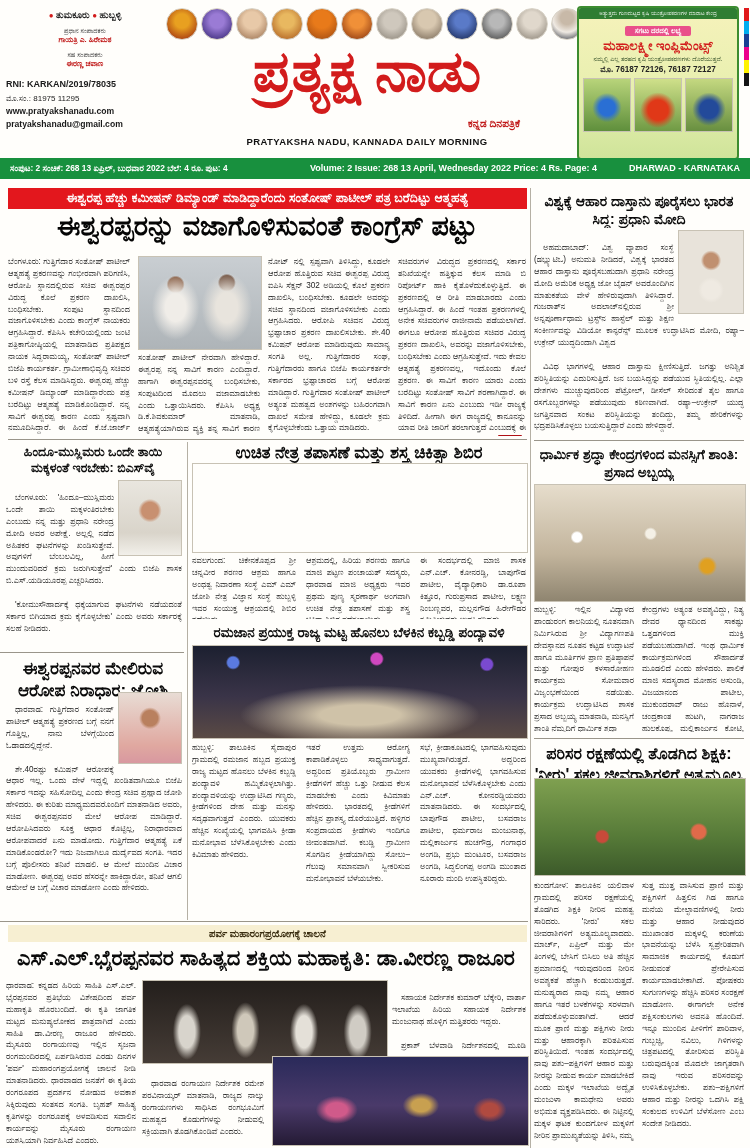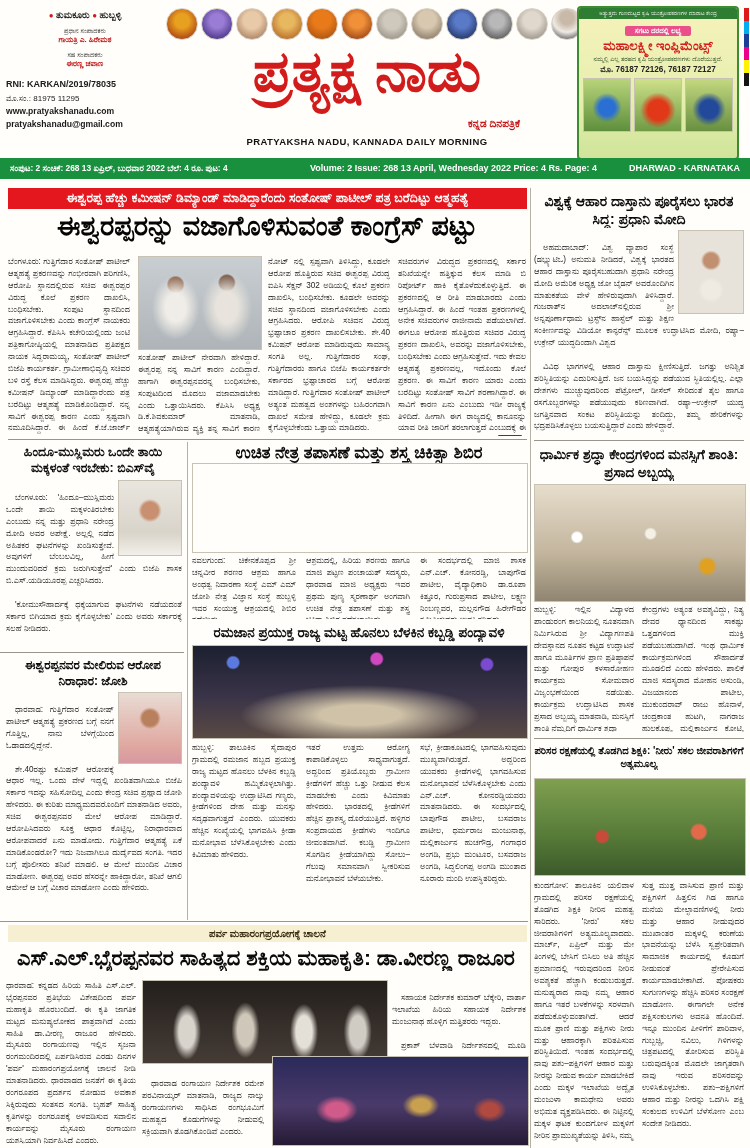--- a/index.html
+++ b/index.html
@@ -199,21 +199,21 @@
   <div class="abs hstory" style="left:4px;top:444px;width:178px;font-size:12.5px;">ಹಿಂದೂ-ಮುಸ್ಲಿಮರು ಒಂದೇ ತಾಯಿ ಮಕ್ಕಳಂತೆ ಇರಬೇಕು: ಬಿಎಸ್‌ವೈ</div>
   <div class="abs body-col" style="left:6px;top:480px;width:176px;height:168px;">
     <div class="photo ph-bsy" style="float:right;width:62px;height:74px;margin:0 0 3px 4px;"></div>
     <p>ಬೆಂಗಳೂರು: 'ಹಿಂದೂ–ಮುಸ್ಲಿಮರು ಒಂದೇ ತಾಯಿ ಮಕ್ಕಳಂತಿರಬೇಕು ಎಂಬುದು ನನ್ನ ಮತ್ತು ಪ್ರಧಾನಿ ನರೇಂದ್ರ ಮೋದಿ ಅವರ ಅಪೇಕ್ಷೆ. ಅಲ್ಲಲ್ಲಿ ನಡೆದ ಅಹಿತಕರ ಘಟನೆಗಳನ್ನು ಖಂಡಿಸುತ್ತೇವೆ. ಅವುಗಳಿಗೆ ಬೆಂಬಲವಿಲ್ಲ, ಹೀಗೆ ಮುಂದುವರಿದರೆ ಕ್ರಮ ಜರುಗಿಸುತ್ತೇವೆ' ಎಂದು ಬಿಜೆಪಿ ಶಾಸಕ ಬಿ.ಎಸ್.ಯಡಿಯೂರಪ್ಪ ಎಚ್ಚರಿಸಿದರು.</p>
     <p>'ಕೋಮುಸೌಹಾರ್ದಕ್ಕೆ ಧಕ್ಕೆಯಾಗುವ ಘಟನೆಗಳು ನಡೆಯದಂತೆ ಸರ್ಕಾರ ಬಿಗಿಯಾದ ಕ್ರಮ ಕೈಗೊಳ್ಳಬೇಕು' ಎಂದು ಅವರು ಸರ್ಕಾರಕ್ಕೆ ಸಲಹೆ ನೀಡಿದರು.</p>
     <p>'ಗೊಂದಲ ಉಂಟು ಮಾಡುವವರ ವಿರುದ್ಧ ಕ್ರಮ ಜರುಗಿಸಲಾಗುವುದು ಎಂದು ಮುಖ್ಯಮಂತ್ರಿ ಅವರೂ ಈಗಾಗಲೇ ಹೇಳಿದ್ದಾರೆ. ಅವರು ಉತ್ತಮವಾಗಿ ಕೆಲಸ ಮಾಡುತ್ತಿದ್ದಾರೆ' ಎಂದು ಅವರು ಬೆಳಗಾವಿಯಲ್ಲಿ ಪ್ರತಿಕ್ರಿಯಿಸಿದರು.</p>
   </div>
 
   <div class="abs hline" style="left:0;top:652px;width:184px;"></div>
 
-  <div class="abs hstory" style="left:4px;top:658px;width:178px;font-size:12px;">ಈಶ್ವರಪ್ಪನವರ ಮೇಲಿರುವ ಆರೋಪ ನಿರಾಧಾರ: ಜೋಶಿ</div>
+  <div class="abs hstory" style="left:4px;top:658px;width:178px;font-size:17px;">ಈಶ್ವರಪ್ಪನವರ ಮೇಲಿರುವ ಆರೋಪ ನಿರಾಧಾರ: ಜೋಶಿ</div>
   <div class="abs body-col" style="left:6px;top:692px;width:176px;height:228px;">
     <div class="photo ph-joshi" style="float:right;width:62px;height:70px;margin:0 0 3px 4px;"></div>
     <p>ಧಾರವಾಡ: ಗುತ್ತಿಗೆದಾರ ಸಂತೋಷ್ ಪಾಟೀಲ್ ಆತ್ಮಹತ್ಯೆ ಪ್ರಕರಣದ ಬಗ್ಗೆ ನನಗೆ ಗೊತ್ತಿಲ್ಲ, ನಾನು ಬೆಳಗ್ಗೆಯಿಂದ ಓಡಾಡದಲ್ಲಿದ್ದೇನೆ.</p>
     <p>ಶೇ.40ರಷ್ಟು ಕಮಿಷನ್ ಆರೋಪಕ್ಕೆ ಆಧಾರ ಇಲ್ಲ. ಒಂದು ವೇಳೆ ಇದ್ದಲ್ಲಿ ಖಂಡಿತವಾಗಿಯೂ ಬಿಜೆಪಿ ಸರ್ಕಾರ ಇದನ್ನು ಸಹಿಸೋದಿಲ್ಲ ಎಂದು ಕೇಂದ್ರ ಸಚಿವ ಪ್ರಹ್ಲಾದ ಜೋಶಿ ಹೇಳಿದರು. ಈ ಕುರಿತು ಮಾಧ್ಯಮದವರೊಂದಿಗೆ ಮಾತನಾಡಿದ ಅವರು, ಸಚಿವ ಈಶ್ವರಪ್ಪನವರ ಮೇಲೆ ಆರೋಪ ಮಾಡಿದ್ದಾರೆ. ಆರೋಪಿಸಿದವರು ಸೂಕ್ತ ಆಧಾರ ಕೊಟ್ಟಿಲ್ಲ, ನಿರಾಧಾರವಾದ ಆರೋಪವಾದರೆ ಏನು ಮಾಡೋದು. ಗುತ್ತಿಗೆದಾರ ಆತ್ಮಹತ್ಯೆ ಏಕೆ ಮಾಡಿಕೊಂಡರೋ? ಇದು ನಿಜವಾಗಿಲೂ ದುರ್ದೈವದ ಸಂಗತಿ. ಇದರ ಬಗ್ಗೆ ಪೊಲೀಸರು ತನಿಖೆ ಮಾಡಲಿ. ಆ ಮೇಲೆ ಮುಂದಿನ ವಿಚಾರ ಮಾಡೋಣ. ಈಶ್ವರಪ್ಪ ಅವರ ಹೆಸರನ್ನೇ ಹಾಕಿದ್ದಾರೋ, ತನಿಖೆ ಆಗಲಿ ಆಮೇಲೆ ಆ ಬಗ್ಗೆ ವಿಚಾರ ಮಾಡೋಣ ಎಂದು ಹೇಳಿದರು.</p>
   </div>
 
   <div class="abs hstory" style="left:192px;top:442px;width:334px;font-size:16.5px;">ಉಚಿತ ನೇತ್ರ ತಪಾಸಣೆ ಮತ್ತು ಶಸ್ತ್ರ ಚಿಕಿತ್ಸಾ ಶಿಬಿರ</div>
   <div class="abs photo ph-eye" style="left:192px;top:463px;width:334px;height:88px;"></div>
   <div class="abs body-col" style="left:192px;top:555px;width:104px;height:64px;">ನವಲಗುಂದ: ಚಿಕೇನಕೊಪ್ಪದ ಶ್ರೀ ಚನ್ನವೀರ ಶರಣರ ಆಶ್ರಮ ಹಾಗೂ ಅಂಧತ್ವ ನಿವಾರಣಾ ಸಂಸ್ಥೆ ಎಮ್ ಎಮ್ ಜೋಶಿ ನೇತ್ರ ವಿಜ್ಞಾನ ಸಂಸ್ಥೆ ಹುಬ್ಬಳ್ಳಿ ಇವರ ಸಂಯುಕ್ತ ಆಶ್ರಯದಲ್ಲಿ ಶಿಬಿರ ನಡೆಯಿತು.</div>
   <div class="abs body-col" style="left:306px;top:555px;width:104px;height:64px;">ಆಶ್ರಮದಲ್ಲಿ, ಹಿರಿಯ ಶರಣರು ಹಾಗೂ ಮಾಜಿ ಪಟ್ಟಣ ಪಂಚಾಯತ್ ಸದಸ್ಯರು, ಧಾರವಾಡ ಮಾಜಿ ಅಧ್ಯಕ್ಷರು ಇವರ ಪ್ರಥಮ ಪುಣ್ಯ ಸ್ಮರಣಾರ್ಥ ಅಂಗವಾಗಿ ಉಚಿತ ನೇತ್ರ ತಪಾಸಣೆ ಮತ್ತು ಶಸ್ತ್ರ ಚಿಕಿತ್ಸಾ ಶಿಬಿರ ನಡೆಸಲಾಯಿತು.</div>
@@ -235,21 +235,21 @@
 
   <div class="abs hline" style="left:534px;top:440px;width:210px;"></div>
 
   <div class="abs hstory" style="left:534px;top:446px;width:210px;font-size:13.5px;">ಧಾರ್ಮಿಕ ಶ್ರದ್ಧಾ ಕೇಂದ್ರಗಳಿಂದ ಮನಸ್ಸಿಗೆ ಶಾಂತಿ: ಪ್ರಸಾದ ಅಬ್ಬಯ್ಯ</div>
   <div class="abs photo ph-abb" style="left:534px;top:484px;width:210px;height:116px;"></div>
   <div class="abs body-col" style="left:534px;top:604px;width:100px;height:128px;">ಹುಬ್ಬಳ್ಳಿ: ಇಲ್ಲಿನ ವಿದ್ಯಾಳದ ಪಾಂಡುರಂಗ ಕಾಲನಿಯಲ್ಲಿ ನೂತನವಾಗಿ ನಿರ್ಮಿಸಿರುವ ಶ್ರೀ ವಿದ್ಯಾಗಣಪತಿ ದೇವಸ್ಥಾನದ ನೂತನ ಕಟ್ಟಡ ಉದ್ಘಾಟನೆ ಹಾಗೂ ಮೂರ್ತಿಗಳ ಪ್ರಾಣ ಪ್ರತಿಷ್ಠಾಪನೆ ಮತ್ತು ಗೋಪುರ ಕಳಸಾರೋಹಣ ಕಾರ್ಯಕ್ರಮ ಸೋಮವಾರ ವಿಜೃಂಭಣೆಯಿಂದ ನಡೆಯಿತು. ಕಾರ್ಯಕ್ರಮ ಉದ್ಘಾಟಿಸಿದ ಶಾಸಕ ಪ್ರಸಾದ ಅಬ್ಬಯ್ಯ ಮಾತನಾಡಿ, ಮನಸ್ಸಿಗೆ ಶಾಂತಿ ನೆಮ್ಮದಿಗೆ ಧಾರ್ಮಿಕ ಶ್ರದ್ಧಾ</div>
   <div class="abs body-col" style="left:642px;top:604px;width:102px;height:128px;">ಕೇಂದ್ರಗಳು ಅತ್ಯಂತ ಅವಶ್ಯವಿದ್ದು, ನಿತ್ಯ ದೇವರ ಧ್ಯಾನದಿಂದ ಸಾಕಷ್ಟು ಒತ್ತಡಗಳಿಂದ ಮುಕ್ತಿ ಪಡೆಯಬಹುದಾಗಿದೆ. ಇಂಥ ಧಾರ್ಮಿಕ ಕಾರ್ಯಕ್ರಮಗಳಿಂದ ಸೌಹಾರ್ದತೆ ಮೂಡಲಿದೆ ಎಂದು ಹೇಳಿದರು. ಪಾಲಿಕೆ ಮಾಜಿ ಸದಸ್ಯರಾದ ಮೋಹನ ಅಸುಂಡಿ, ವಿಜಯಾನಂದ ಪಾಟೀಲ, ಮುಕುಂದರಾವ್ ರಾಜು ಹೊನಾಳೆ, ಚಂದ್ರಕಾಂತ ಹುಟಗಿ, ನಾಗರಾಜ ಹುಲಕೊಪ್ಪ, ಮಲ್ಲಿಕಾರ್ಜುನ ಕೋಟಿ, ಇತರರು ಇದ್ದರು.</div>
 
   <div class="abs hline" style="left:534px;top:738px;width:210px;"></div>
 
-  <div class="abs hstory" style="left:534px;top:744px;width:210px;font-size:10px;">ಪರಿಸರ ರಕ್ಷಣೆಯಲ್ಲಿ ತೊಡಗಿದ ಶಿಕ್ಷಕಿ: 'ನೀರು' ಸಕಲ ಜೀವರಾಶಿಗಳಿಗೆ ಅತ್ಯಮೂಲ್ಯ</div>
+  <div class="abs hstory" style="left:534px;top:744px;width:210px;font-size:16px;">ಪರಿಸರ ರಕ್ಷಣೆಯಲ್ಲಿ ತೊಡಗಿದ ಶಿಕ್ಷಕಿ: 'ನೀರು' ಸಕಲ ಜೀವರಾಶಿಗಳಿಗೆ ಅತ್ಯಮೂಲ್ಯ</div>
   <div class="abs photo ph-teach" style="left:534px;top:778px;width:210px;height:96px;"></div>
   <div class="abs body-col" style="left:534px;top:880px;width:100px;height:262px;">ಕುಂದಗೋಳ: ತಾಲೂಕಿನ ಯಲಿವಾಳ ಗ್ರಾಮದಲ್ಲಿ ಪರಿಸರ ರಕ್ಷಣೆಯಲ್ಲಿ ತೊಡಗಿದ ಶಿಕ್ಷಕಿ ನೀರಿನ ಮಹತ್ವ ಸಾರಿದರು. 'ನೀರು' ಸಕಲ ಜೀವರಾಶಿಗಳಿಗೆ ಅತ್ಯಮೂಲ್ಯವಾದದು. ಮಾರ್ಚ್, ಏಪ್ರಿಲ್ ಮತ್ತು ಮೇ ತಿಂಗಳಲ್ಲಿ ಬೇಸಿಗೆ ಬಿಸಿಲು ಅತಿ ಹೆಚ್ಚಿನ ಪ್ರಮಾಣದಲ್ಲಿ ಇರುವುದರಿಂದ ನೀರಿನ ಅವಶ್ಯಕತೆ ಹೆಚ್ಚಾಗಿ ಕಂಡುಬರುತ್ತದೆ. ಮನುಷ್ಯರಾದ ನಾವು ನಮ್ಮ ಆಹಾರ ಹಾಗೂ ಇತರೆ ಬಳಕೆಗಳನ್ನು ಸರಳವಾಗಿ ಪಡೆದುಕೊಳ್ಳುವಂತಾಗಿದೆ. ಆದರೆ ಮೂಕ ಪ್ರಾಣಿ ಮತ್ತು ಪಕ್ಷಿಗಳು ನೀರು ಮತ್ತು ಆಹಾರಕ್ಕಾಗಿ ಪರಿತಪಿಸುವ ಪರಿಸ್ಥಿತಿಯಿದೆ. ಇಂತಹ ಸಂದರ್ಭದಲ್ಲಿ ನಾವು ಪಶು–ಪಕ್ಷಿಗಳಿಗೆ ಆಹಾರ ಮತ್ತು ನೀರನ್ನು ನೀಡುವ ಕಾರ್ಯ ಮಾಡಬೇಕಿದೆ ಎಂದು ಮಕ್ಕಳ ಇಲಾಖೆಯ ಅದ್ವೈತ ಮಂಜುಳಾ ಕಾಮಧೇನು ಅವರು ಅಭಿಮತ ವ್ಯಕ್ತಪಡಿಸಿದರು. ಈ ನಿಟ್ಟಿನಲ್ಲಿ ಮಕ್ಕಳ ಘಟಕ ಕುಂದಗೋಳ ಮಕ್ಕಳಿಗೆ ನೀರಿನ ಪ್ರಾಮುಖ್ಯತೆಯನ್ನು ತಿಳಿಸಿ, ನಮ್ಮ</div>
   <div class="abs body-col" style="left:642px;top:880px;width:102px;height:262px;">ಸುತ್ತ ಮುತ್ತ ವಾಸಿಸುವ ಪ್ರಾಣಿ ಮತ್ತು ಪಕ್ಷಿಗಳಿಗೆ ಹಿತ್ತಲಿನ ಗಿಡ ಹಾಗೂ ಮನೆಯ ಮೇಲ್ಛಾವಣಿಗಳಲ್ಲಿ ನೀರು ಮತ್ತು ಆಹಾರ ನೀಡುವುದರ ಮುಖಾಂತರ ಮಕ್ಕಳಲ್ಲಿ ಕರುಣೆಯ ಭಾವನೆಯನ್ನು ಬೆಳೆಸಿ ಸ್ವಪ್ರೇರಿತವಾಗಿ ಸಾಮಾಜಿಕ ಕಾರ್ಯದಲ್ಲಿ ಕೊಡುಗೆ ನೀಡುವಂತೆ ಪ್ರೇರೇಪಿಸುವ ಕಾರ್ಯಮಾಡಬೇಕಾಗಿದೆ. ಪೋಷಕರು ಸುಗುಣಗಳನ್ನು ಹೆಚ್ಚಿಸಿ ಪರಿಸರ ಸಂರಕ್ಷಣೆ ಮಾಡೋಣ. ಈಗಾಗಲೇ ಅನೇಕ ಪಕ್ಷಿಸಂಕುಲಗಳು ಅವನತಿ ಹೊಂದಿವೆ. ಇನ್ನೂ ಮುಂದಿನ ಪೀಳಿಗೆಗೆ ಪಾರಿವಾಳ, ಗುಬ್ಬಚ್ಚಿ, ನವಿಲು, ಗಿಳಿಗಳನ್ನು ಚಿತ್ರಪಟದಲ್ಲಿ ತೋರಿಸುವ ಪರಿಸ್ಥಿತಿ ಬರುವುದಕ್ಕಿಂತ ಮೊದಲೇ ಜಾಗೃತರಾಗಿ ನಾವು ಇರುವ ಪರಿಸರವನ್ನು ಉಳಿಸಿಕೊಳ್ಳಬೇಕು. ಪಶು–ಪಕ್ಷಿಗಳಿಗೆ ಆಹಾರ ಮತ್ತು ನೀರನ್ನು ಒದಗಿಸಿ ಪಕ್ಷಿ ಸಂಕುಲದ ಉಳಿವಿಗೆ ಬೆಳೆಸೋಣ ಎಂಬ ಸಂದೇಶ ನೀಡಿದರು.</div>
 
   <div class="abs hline" style="left:0;top:921px;width:528px;"></div>
   <div class="abs" style="left:8px;top:925px;width:519px;height:17px;background:#f7efd2;color:#3a2d10;
        font-weight:bold;font-size:10px;text-align:center;line-height:17px;">ಪರ್ವ ಮಹಾರಂಗಪ್ರಯೋಗಕ್ಕೆ ಚಾಲನೆ</div>
   <div class="abs hstory" style="left:2px;top:944px;width:528px;font-size:21px;">ಎಸ್.ಎಲ್.ಭೈರಪ್ಪನವರ ಸಾಹಿತ್ಯದ ಶಕ್ತಿಯ ಮಹಾಕೃತಿ: ಡಾ.ವೀರಣ್ಣ ರಾಜೂರ</div>
 
   <div class="abs body-col" style="left:6px;top:980px;width:130px;height:164px;">ಧಾರವಾಡ: ಕನ್ನಡದ ಹಿರಿಯ ಸಾಹಿತಿ ಎಸ್.ಎಲ್. ಭೈರಪ್ಪನವರ ಪ್ರತಿಭೆಯ ವಿಶೇಷದಿಂದ ಪರ್ವ ಮಹಾಕೃತಿ ಹೊರಬಂದಿದೆ. ಈ ಕೃತಿ ಜಾಗತಿಕ ಮಟ್ಟದ ಮನುಷ್ಯಲೋಕದ ಪಾತ್ರವಾಗಿದೆ ಎಂದು ಸಾಹಿತಿ ಡಾ.ವೀರಣ್ಣ ರಾಜೂರ ಹೇಳಿದರು. ಮೈಸೂರು ರಂಗಾಯಣವು ಇಲ್ಲಿನ ಸೃಜನಾ ರಂಗಮಂದಿರದಲ್ಲಿ ಏರ್ಪಡಿಸಿರುವ ಎರಡು ದಿನಗಳ 'ಪರ್ವ' ಮಹಾರಂಗಪ್ರಯೋಗಕ್ಕೆ ಚಾಲನೆ ನೀಡಿ ಮಾತನಾಡಿದರು. ಧಾರವಾಡದ ಜನತೆಗೆ ಈ ಕೃತಿಯ ರಂಗರೂಪದ ಪ್ರದರ್ಶನ ನೋಡುವ ಅವಕಾಶ ಸಿಕ್ಕಿರುವುದು ಸಂತಸದ ಸಂಗತಿ. ಬೃಹತ್ ಸಾಹಿತ್ಯ ಕೃತಿಗಳನ್ನು ರಂಗರೂಪಕ್ಕೆ ಅಳವಡಿಸುವ ಸವಾಲಿನ ಕಾರ್ಯವನ್ನು ಮೈಸೂರು ರಂಗಾಯಣ ಯಶಸ್ವಿಯಾಗಿ ನಿರ್ವಹಿಸಿದೆ ಎಂದರು.</div>

